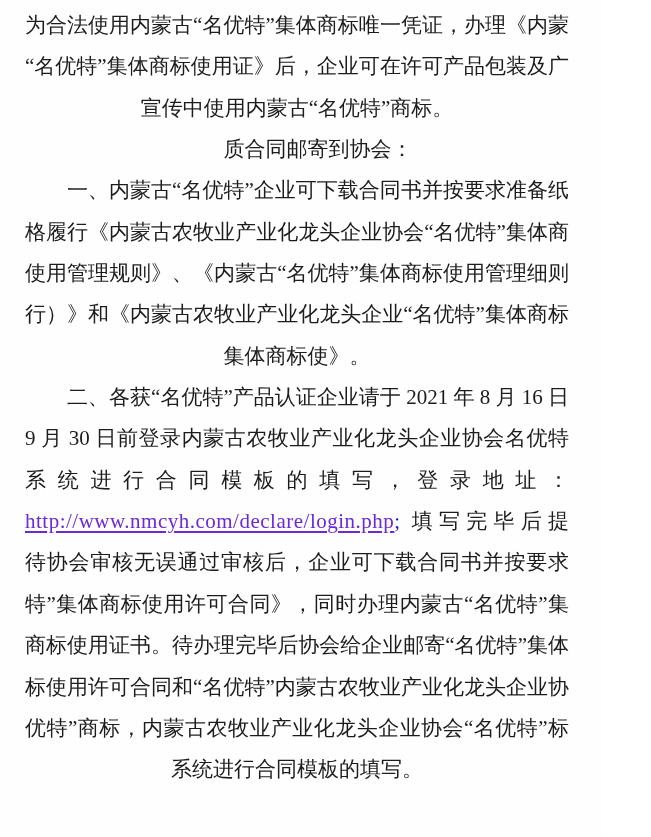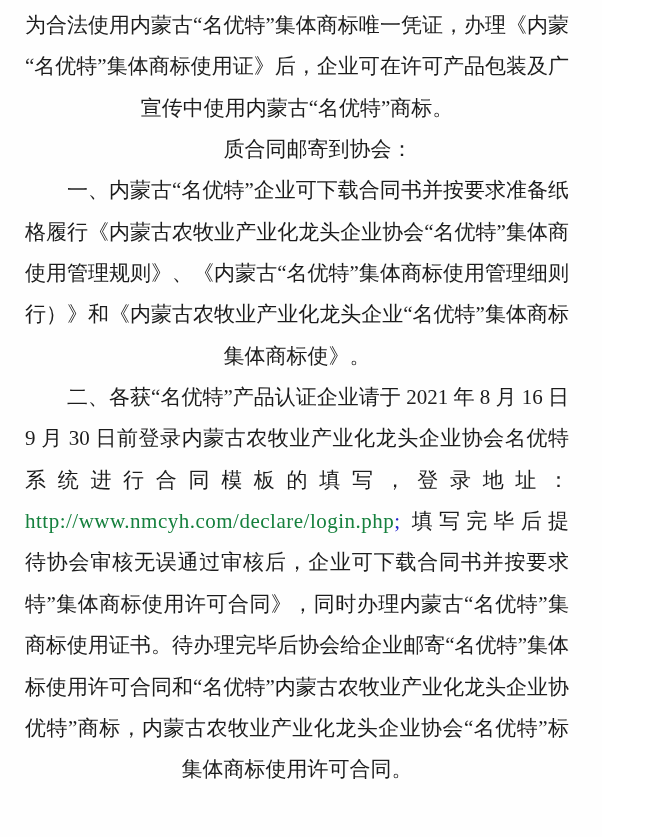--- a/index.html
+++ b/index.html
@@ -29,21 +29,22 @@
   .jst {
     text-align: justify;
     text-align-last: justify;
     -moz-text-align-last: justify;
   }
   
   .ind {
     text-indent: 42px;
   }
   .url {
-    color: #15803d;
+    color: #6d28d9;
+    text-decoration: underline;
     text-underline-offset: 3px;
     letter-spacing: 0.5px;
     cursor: pointer;
   }
   .url-semi {
     color: #2424cc;
     text-decoration: none;
   }
 </style>
 </head>
@@ -61,14 +62,14 @@
   <div class="line">集体商标使》。</div>
   <div class="line ind jst">二、各获“名优特”产品认证企业请于 2021 年 8 月 16 日至</div>
   <div class="line jst">9 月 30 日前登录内蒙古农牧业产业化龙头企业协会名优特申报</div>
   <div class="line jst">系统进行合同模板的填写，登录地址：</div>
   <div class="line jst"><a class="url">http://www.nmcyh.com/declare/login.php</a><span class="url-semi">;</span><span> 填写完毕后提交，</span></div>
   <div class="line jst">待协会审核无误通过审核后，企业可下载合同书并按要求准备纸</div>
   <div class="line jst">特”集体商标使用许可合同》，同时办理内蒙古“名优特”集体</div>
   <div class="line jst">商标使用证书。待办理完毕后协会给企业邮寄“名优特”集体商</div>
   <div class="line jst">标使用许可合同和“名优特”内蒙古农牧业产业化龙头企业协会“名</div>
   <div class="line jst">优特”商标，内蒙古农牧业产业化龙头企业协会“名优特”标识，</div>
-  <div class="line">集体商标使用许可合同。</div>
+  <div class="line">系统进行合同模板的填写。</div>
 </div>
 
 </body></html>

